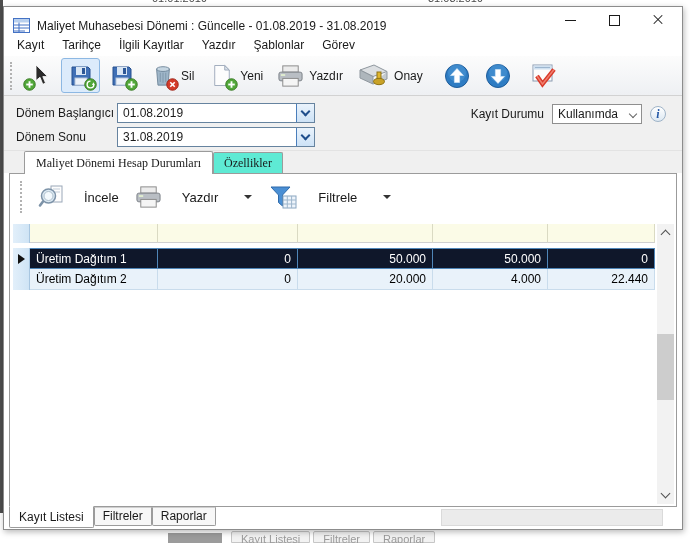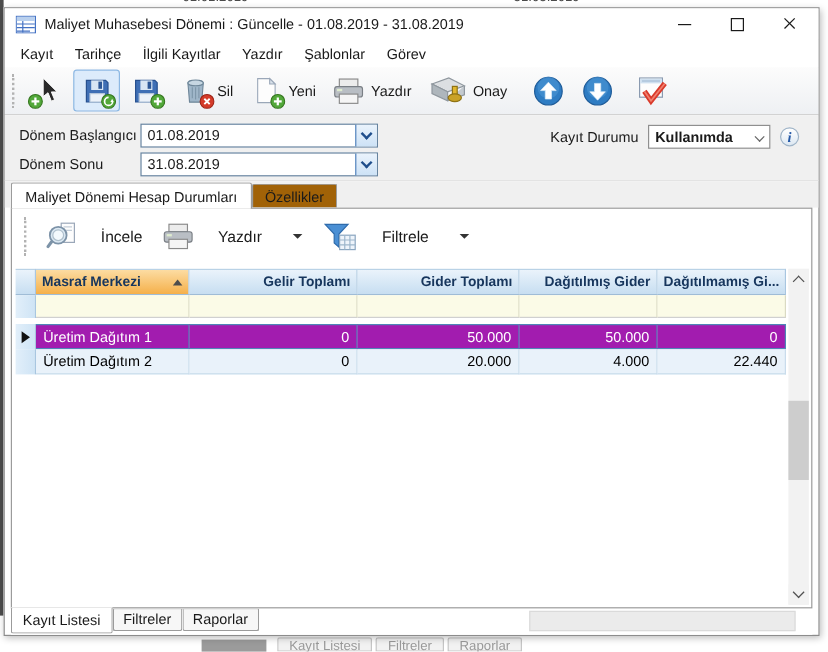--- a/index.html
+++ b/index.html
@@ -12,21 +12,21 @@
   .bg-left-strip{position:absolute;left:0;top:0;width:3px;height:513px;background:#4d4d4d;}
   .bg-top-frag{position:absolute;top:0;height:6px;overflow:hidden;color:#4a4a4a;font-size:11px;}
   .bg-top-frag span{display:block;margin-top:-8px;}
   .bg-bottom-block{position:absolute;left:168px;top:533px;width:54px;height:10px;background:#9b9b9b;}
   .bg-bottom-tabs{position:absolute;left:231px;top:531px;display:flex;gap:3px;height:12px;overflow:hidden;}
   .bg-tab{border:1px solid #c6c6c6;background:#f2f2f2;color:#9a9a9a;font-size:11px;padding:1px 9px 6px;border-radius:2px 2px 0 0;}
   
   .window{position:absolute;left:3px;top:6px;width:680px;height:524px;background:#fff;
     border:1px solid #8c8c8c;box-sizing:border-box;box-shadow:1px 2px 6px rgba(0,0,0,.28);}
   
-  .titlebar{position:absolute;left:0;top:0;right:0;height:26px;display:flex;align-items:center;padding-left:9px;background:#fff;}
+  .titlebar{position:absolute;left:0;top:0;right:0;height:26px;display:flex;align-items:flex-end;padding-left:9px;background:#fff;}
   .title-text{font-size:12px;margin-left:7px;white-space:nowrap;}
   .win-controls{position:absolute;right:2px;top:0;height:26px;display:flex;}
   .win-btn{width:44px;height:26px;display:flex;align-items:center;justify-content:center;position:relative;}
   .gl-min{width:11px;height:1px;background:#1a1a1a;}
   .gl-max{width:9px;height:9px;border:1px solid #1a1a1a;}
   .gl-close{position:relative;width:12px;height:12px;}
   .gl-close i{position:absolute;left:0;top:5px;width:12px;height:1px;background:#1a1a1a;}
   .gl-close i:first-child{transform:rotate(45deg);}
   .gl-close i:last-child{transform:rotate(-45deg);}
   
@@ -45,29 +45,29 @@
   
   .formarea{position:absolute;left:0;top:89px;right:0;height:55px;background:#f0f0f0;border-bottom:1px solid #e3e3e3;box-sizing:border-box;}
   .f-label{position:absolute;left:12px;font-size:12px;color:#1a1a1a;}
   .combo{position:absolute;left:113px;width:198px;height:20px;background:#fff;border:1px solid #66839f;box-sizing:border-box;}
   .combo .val{font-size:12px;padding:2px 0 0 5px;}
   .combo-btn{position:absolute;right:0;top:0;width:18px;height:18px;background:linear-gradient(#eaf3fc,#cde2f6);
     border-left:1px solid #4a7ebb;box-sizing:border-box;display:flex;align-items:center;justify-content:center;}
   .chev{display:inline-block;width:5px;height:5px;border-right:2px solid #1f4e8c;border-bottom:2px solid #1f4e8c;transform:rotate(45deg);margin-top:-3px;}
   .status-wrap{position:absolute;right:16px;top:8px;display:flex;align-items:center;gap:8px;}
   .status-label{font-size:12px;}
-  .select{width:102px;height:20px;background:#fff;border:1px solid #8f8f8f;box-sizing:border-box;position:relative;font-weight:bold;}
+  .select{width:90px;height:20px;background:#fff;border:1px solid #8f8f8f;box-sizing:border-box;position:relative;}
   .select .val{font-size:12px;padding:2px 0 0 5px;}
   .select .sel-chev{position:absolute;right:5px;top:6px;width:5px;height:5px;border-right:1.5px solid #666;border-bottom:1.5px solid #666;transform:rotate(45deg);}
   .info-icn{width:16px;height:16px;border-radius:50%;border:1px solid #9fb4c8;background:linear-gradient(#ffffff,#dde8f2);
     display:flex;align-items:center;justify-content:center;font-family:"Liberation Serif",serif;font-style:italic;font-weight:bold;
     font-size:12px;color:#2458a6;box-sizing:border-box;}
   
-  .tabstrip{position:absolute;left:0;top:144px;right:0;height:22px;display:flex;align-items:flex-end;padding-left:5px;background:#f0f0f0;}
-  .tab{font-size:12px;border:1px solid #9b9b9b;border-bottom:none;padding:3px 10px 2px;background:#a16207;border-radius:2px 2px 0 0;}
+  .tabstrip{position:absolute;left:0;top:144px;right:0;height:22px;display:flex;align-items:flex-end;padding-left:20px;background:#f0f0f0;font-family:Liberation Serif, serif;}
+  .tab{font-size:12px;border:1px solid #9b9b9b;border-bottom:none;padding:3px 10px 2px;background:#5eead4;border-radius:2px 2px 0 0;}
   .tab.active{background:#fff;position:relative;z-index:3;padding:4px 11px 3px;margin-bottom:-1px;}
   
   .content{position:absolute;left:5px;right:5px;top:166px;bottom:22px;border:1px solid #9b9b9b;background:#fff;box-sizing:border-box;z-index:2;}
   .grid-toolbar{position:absolute;left:0;top:0;right:20px;height:46px;display:flex;align-items:center;padding-left:6px;font-size:13px;}
   .gt-btn{display:flex;align-items:center;gap:20px;padding:4px 8px;}
   .drop-arrow{width:0;height:0;border-left:4px solid transparent;border-right:4px solid transparent;border-top:4px solid #333;margin-left:6px;}
   
   .table{position:absolute;left:3px;top:50px;width:642px;}
   .trow{display:grid;grid-template-columns:17px 128px 140px 135px 115px 107px;}
   .th{background:linear-gradient(#eaf3fb,#c7def1);border-right:1px solid #a8c6e0;border-top:1px solid #b9d2e6;border-bottom:1px solid #9fbcd6;
@@ -75,21 +75,21 @@
   .th.num{text-align:right;}
   .th.sorted{background:linear-gradient(#fcdca2,#f5b04a);display:flex;align-items:center;justify-content:space-between;}
   .th.sel-col{padding:0;}
   .sort-asc{width:0;height:0;border-left:4px solid transparent;border-right:4px solid transparent;border-bottom:5px solid #4d4d4d;margin-left:4px;}
   .tf{background:#fbfbe7;border-right:1px solid #dadac3;border-bottom:1px solid #d0d0d0;height:19px;box-sizing:border-box;}
   .sel-cell{background:linear-gradient(90deg,#e2effa,#cfe4f5);border-right:1px solid #a8c6e0;box-sizing:border-box;
     display:flex;align-items:center;justify-content:center;}
   .gap-row{height:5px;background:#fff;}
   .td{font-size:12px;height:21px;line-height:20px;padding:0 6px;box-sizing:border-box;white-space:nowrap;overflow:hidden;}
   .td.num{text-align:right;}
-  .row-selected .td{background:#a21caf;color:#fff;border-right:1px solid #4f86b8;border-top:1px solid #4f86b8;border-bottom:1px solid #4f86b8;}
+  .row-selected .td{background:#0f172a;color:#fff;border-right:1px solid #4f86b8;border-top:1px solid #4f86b8;border-bottom:1px solid #4f86b8;}
   .row-alt .td{background:#e9f2fa;color:#000;border-right:1px solid #c9dcec;border-bottom:1px solid #c9dcec;}
   .row-marker{width:0;height:0;border-top:5px solid transparent;border-bottom:5px solid transparent;border-left:7px solid #111;}
   
   .vscroll{position:absolute;right:2px;top:50px;bottom:2px;width:17px;background:#f2f2f2;}
   .sb-btn{position:absolute;left:0;width:17px;height:17px;background:#f2f2f2;display:flex;align-items:center;justify-content:center;}
   .sb-up{top:0;} .sb-down{bottom:0;}
   .sb-chev{width:6px;height:6px;border-right:1.6px solid #505050;border-bottom:1.6px solid #505050;}
   .sb-up .sb-chev{transform:rotate(-135deg);margin-top:4px;}
   .sb-down .sb-chev{transform:rotate(45deg);margin-bottom:4px;}
   .sb-thumb{position:absolute;left:0;top:110px;width:17px;height:66px;background:#cdcdcd;}
@@ -363,31 +363,20 @@
               <path d="M14 15 H27 M14 19 H27 M18.3 11 V23 M22.6 11 V23" stroke="#9db6cc" fill="none"></path>
             </svg>
         </span>
         <span>Filtrele</span>
         <span class="drop-arrow"></span>
       </div>
     </div>
 
     <div class="table">
 
-      <div class="trow">
-        <div class="th sel-col"></div>
-        <div class="th sorted" style="padding:0 5px;">
-          <span>Masraf Merkezi</span>
-          <span class="sort-asc"></span>
-        </div>
-        <div class="th num">Gelir Toplamı</div>
-        <div class="th num">Gider Toplamı</div>
-        <div class="th num">Dağıtılmış Gider</div>
-        <div class="th num">Dağıtılmamış Gi...</div>
-      </div>
 
       <div class="trow">
         <div class="sel-cell" style="height:19px;"></div>
         <div class="tf"></div>
         <div class="tf"></div>
         <div class="tf"></div>
         <div class="tf"></div>
         <div class="tf"></div>
       </div>
       <div class="gap-row"></div>

